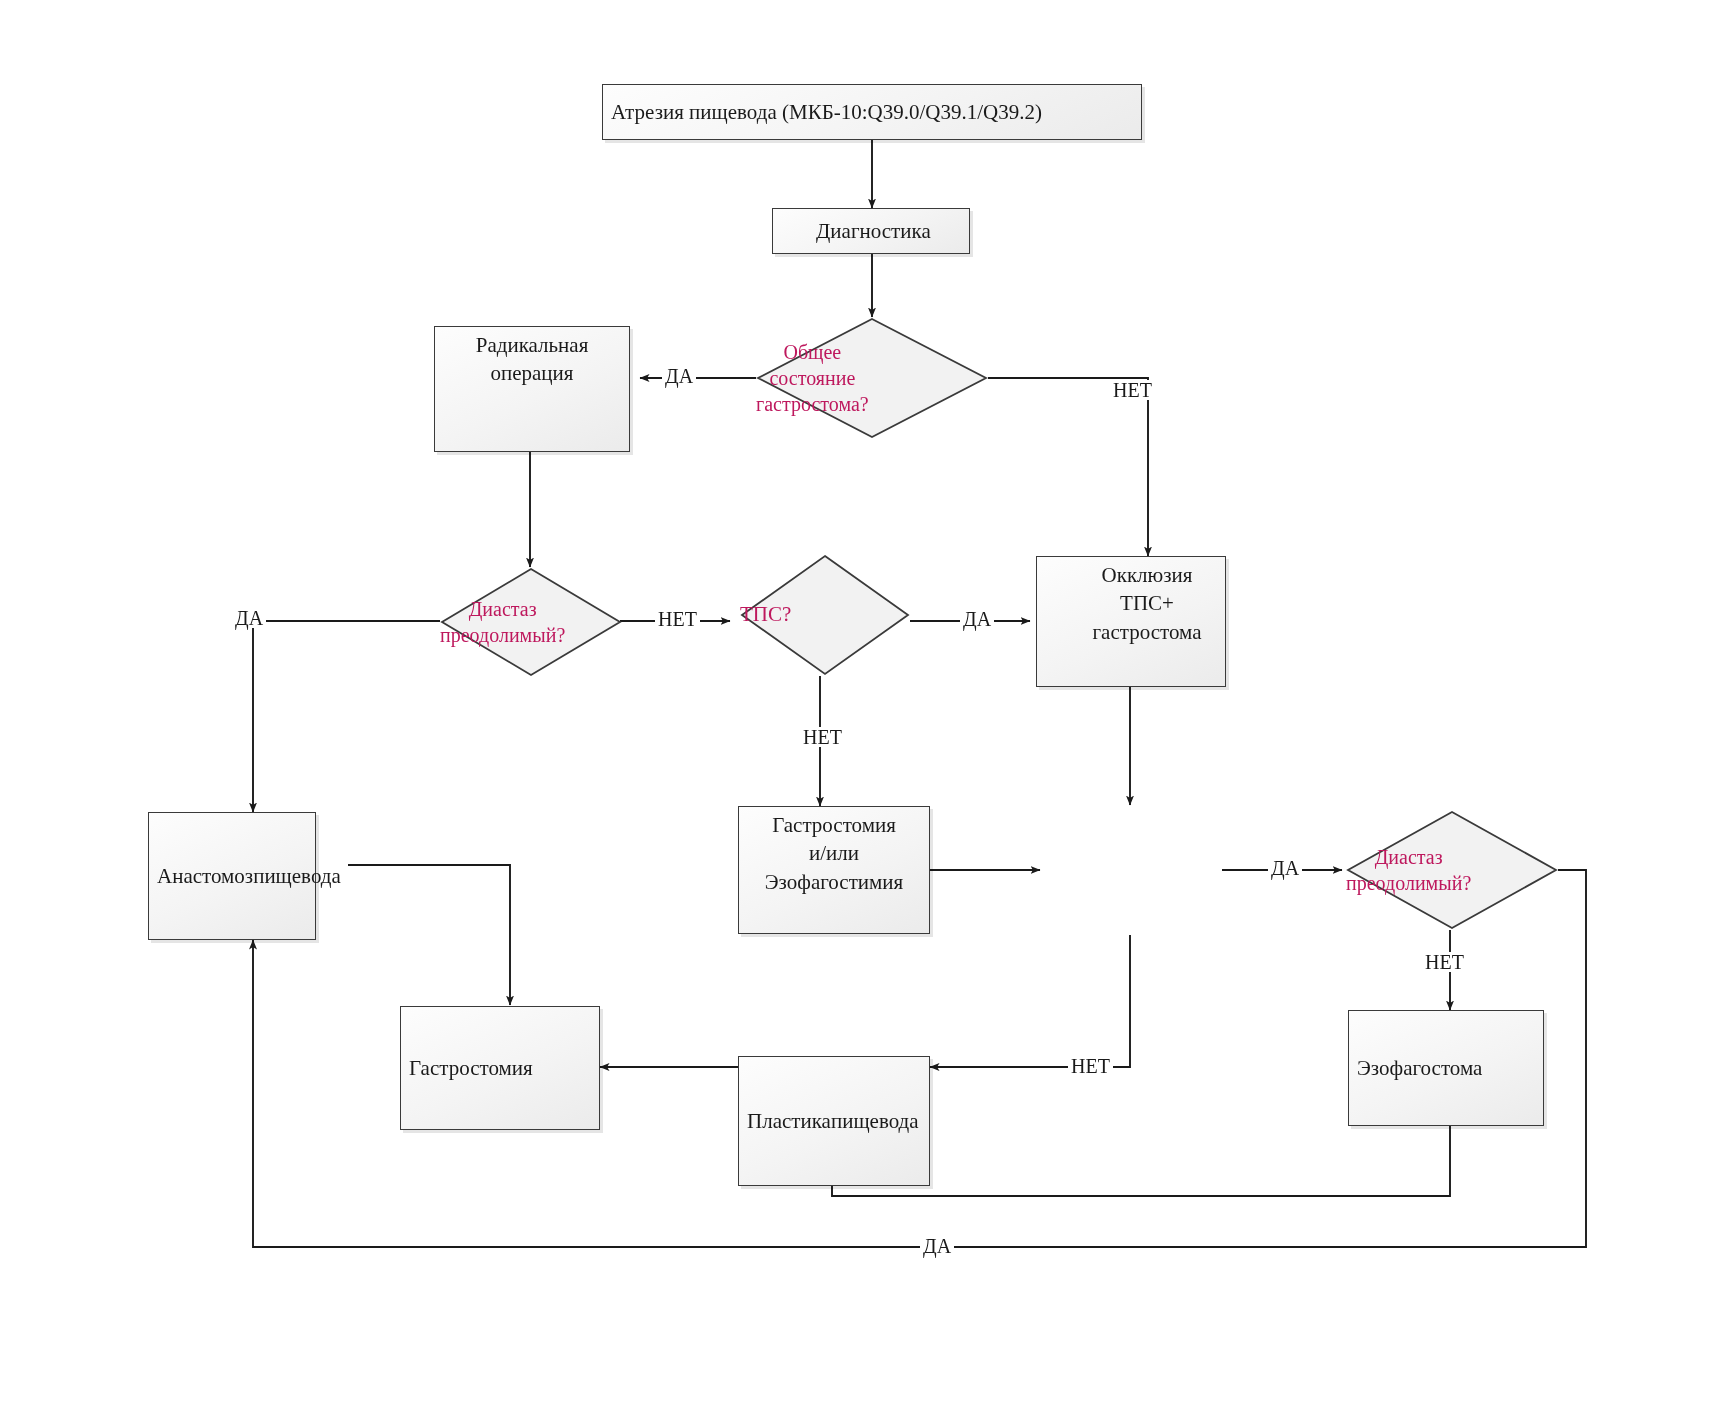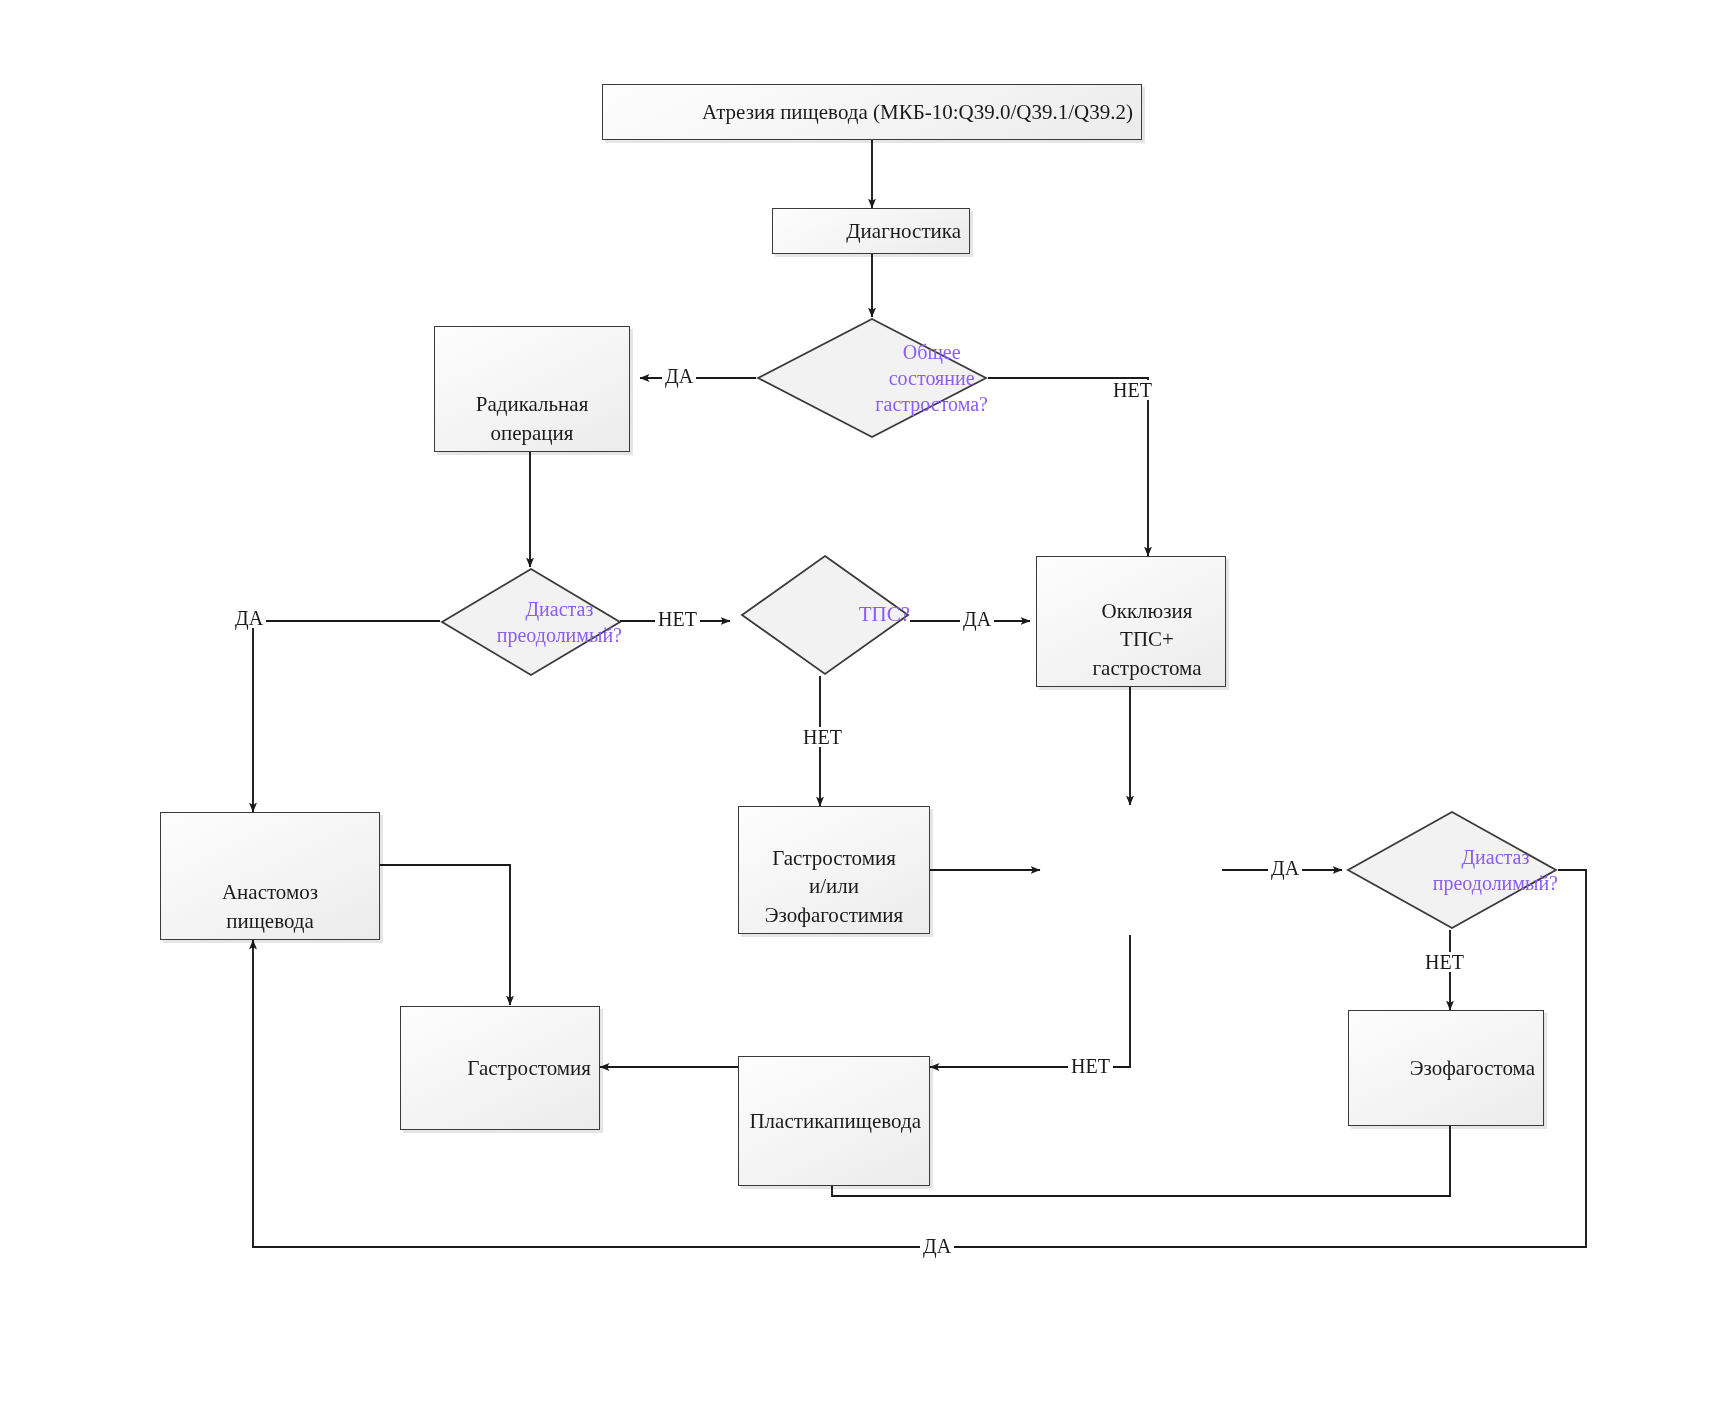--- a/index.html
+++ b/index.html
@@ -1,32 +1,32 @@
 <!DOCTYPE html>
 <html><head>
 <meta charset="utf-8">
 <style>
   html,body{margin:0;padding:0;background:#ffffff;}
   body{font-family:"Liberation Serif", serif;}
   #canvas{position:relative;width:1717px;height:1413px;background:#ffffff;overflow:hidden;}
   svg#wires{position:absolute;left:0;top:0;width:1717px;height:1413px;pointer-events:none;}
 
-  .node{position:absolute;box-sizing:border-box;display:flex;align-items:center;justify-content:flex-end;text-align:center;}
+  .node{position:absolute;box-sizing:border-box;display:flex;align-items:center;justify-content:flex-start;text-align:center;}
 
   .pbox{
     border:1.6px solid #3a3a3a;
     background:linear-gradient(155deg,#fdfdfd 0%,#f4f4f4 55%,#ebebeb 100%);
     box-shadow:3px 3px 0 rgba(0,0,0,0.10);
     color:#1a1a1a;
     line-height:1.35;
     padding:4px 8px;
   }
 
   .dia{background:transparent;}
-  .dia .dlabel{position:relative;z-index:2;color:#8b5cf6;line-height:1.3;}
+  .dia .dlabel{position:relative;z-index:2;color:#be185d;line-height:1.3;}
   .dia svg.dshape{position:absolute;left:0;top:0;width:100%;height:100%;z-index:1;}
 
   .edgelabel{position:absolute;background:#ffffff;color:#1a1a1a;
     padding:0 3px;line-height:1;white-space:nowrap;z-index:5;}
 </style>
 </head>
 <body>
 
 <div id="canvas">
 
@@ -94,21 +94,21 @@
     <span>Окклюзия ТПС+</span>
     <span>гастростома</span>
   </div>
 
   <div class="node pbox" style="left:738px;top:806px;width:192px;height:128px;font-size:21px;flex-direction:column;">
     <span>Гастростомия</span>
     <span>и/или</span>
     <span>Эзофагостимия</span>
   </div>
 
-  <div class="node pbox" style="left:160px;top:812px;width:220px;height:128px;font-size:21px;flex-direction:column;">
+  <div class="node pbox" style="left:148px;top:812px;width:168px;height:128px;font-size:21px;flex-direction:row;">
     <span>Анастомоз</span>
     <span>пищевода</span>
   </div>
 
   <div class="node pbox" style="left:1348px;top:1010px;width:196px;height:116px;font-size:21px;">
     <span>Эзофагостома</span>
   </div>
 
   <div class="node pbox" style="left:738px;top:1056px;width:192px;height:130px;font-size:21px;flex-direction:row;">
     <span>Пластика</span>

